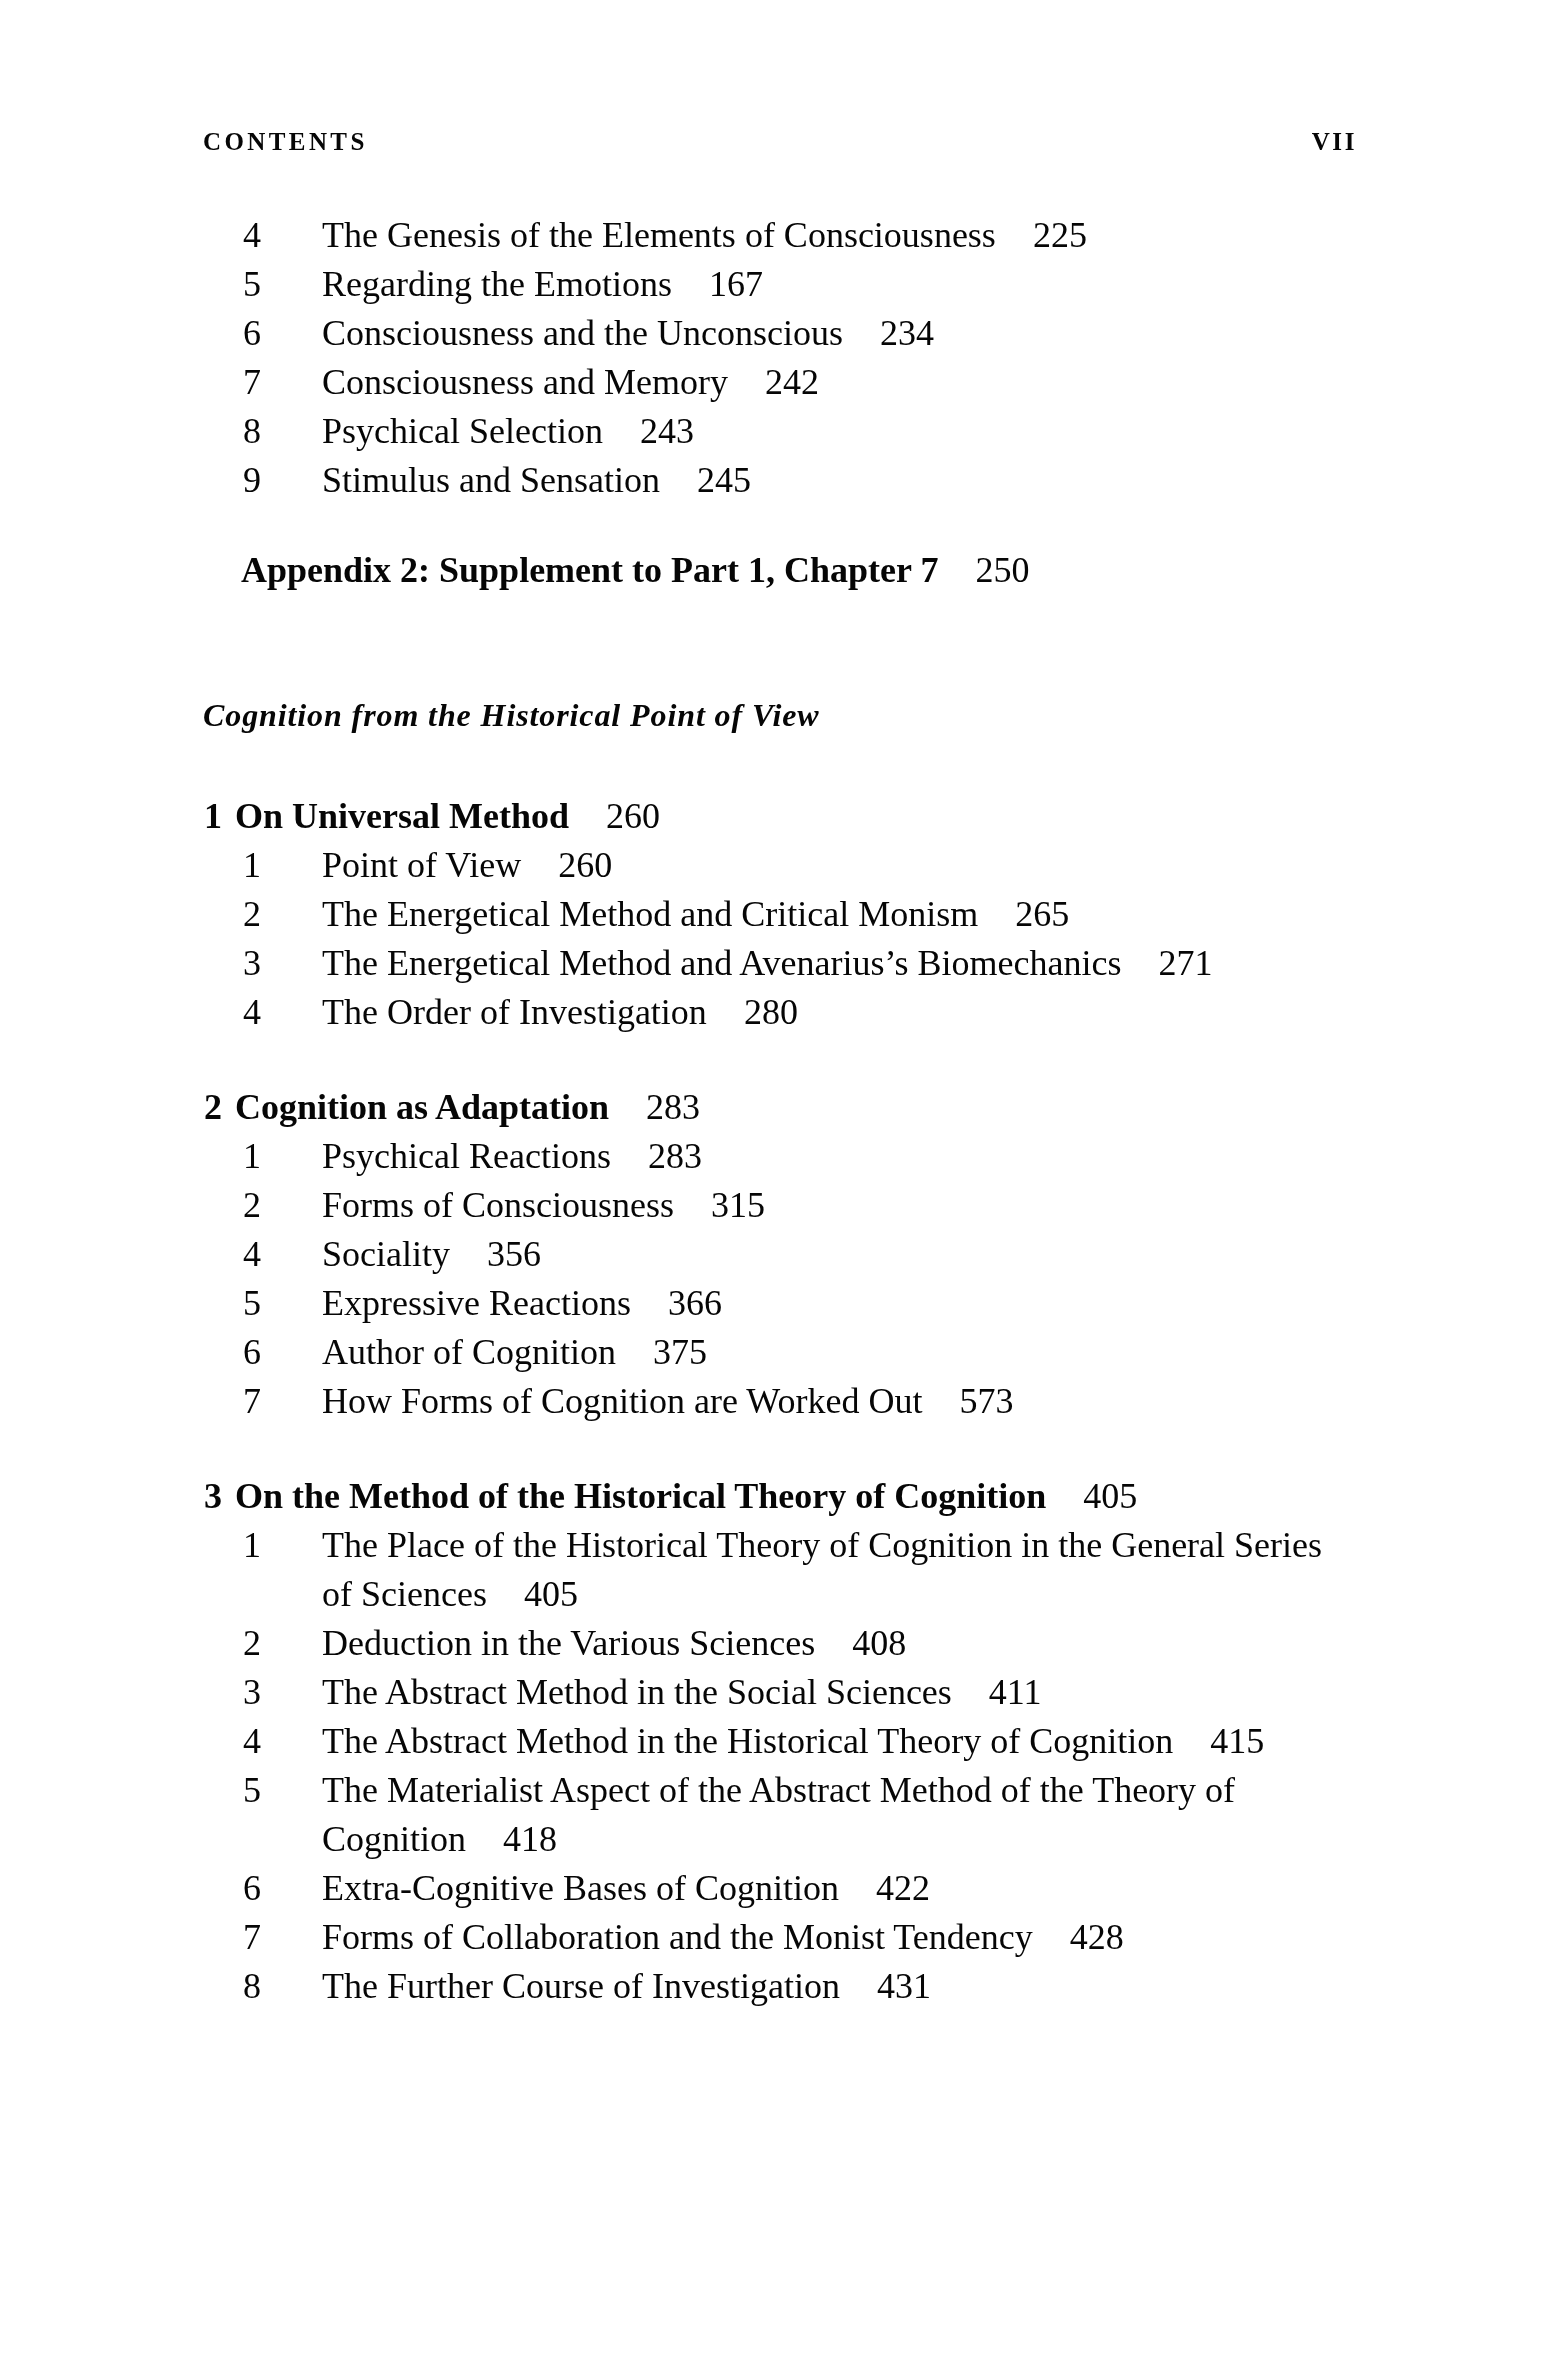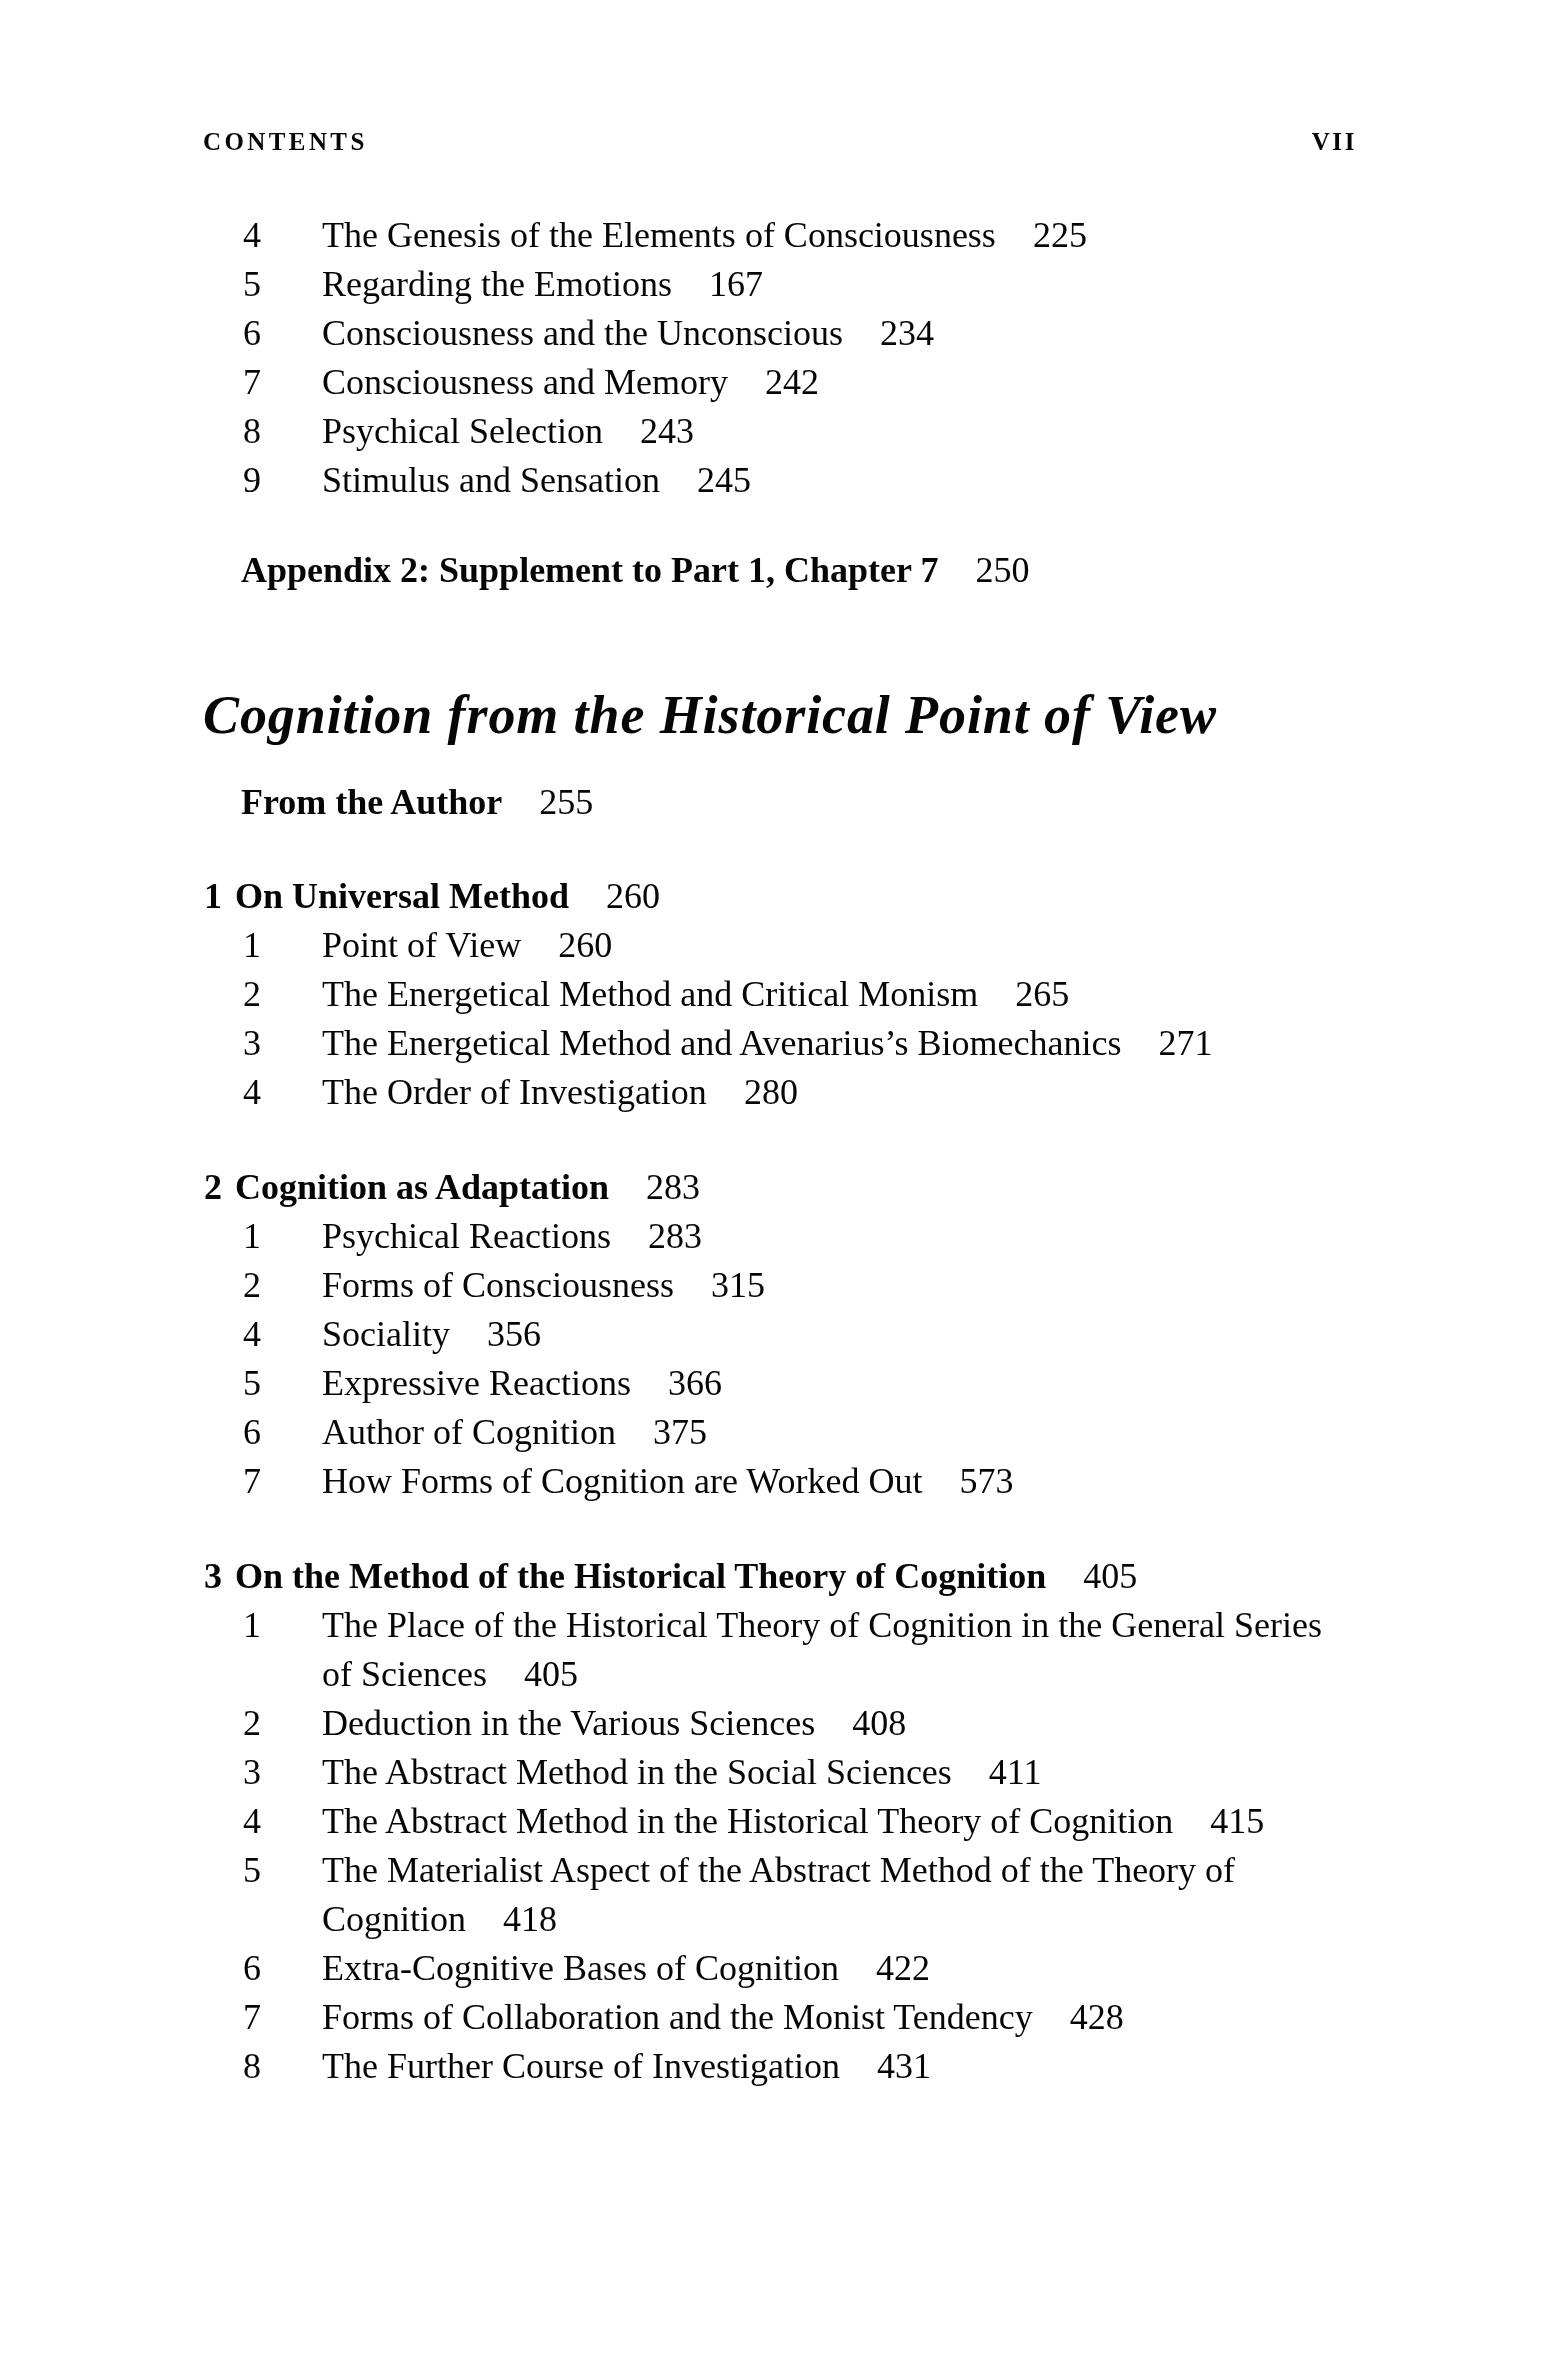--- a/index.html
+++ b/index.html
@@ -49,21 +49,21 @@
   .sub .num { left: 40px; }
 
   
   .chapter { padding-left: 32px; font-weight: bold; }
   .chapter .num { left: 0.9px; }
 
   
   .indent-line { margin-left: 38px; font-weight: bold; }
 
   .part-title {
-    font-size: 54px;
+    font-size: 32px;
     line-height: 63px;
     font-weight: bold;
     font-style: italic;
     letter-spacing: 0.9px;
   }
 
   
   .block-a        { margin-top: 54px;  }
   .appendix-row   { margin-top: 41px;  }
   .part-title     { margin-top: 89px; }
@@ -104,23 +104,20 @@
         <span class="num">9</span><span class="title">Stimulus and Sensation</span><span class="page-num">245</span>
       </div>
     </div>
 
     <div class="row indent-line appendix-row">
       <span class="title">Appendix 2: Supplement to Part 1, Chapter 7</span><span class="page-num">250</span>
     </div>
 
     <div class="part-title">Cognition from the Historical Point of View</div>
 
-    <div class="row indent-line front-row">
-      <span class="title">From the Author</span><span class="page-num">255</span>
-    </div>
 
     <div class="chapter-1">
       <div class="row chapter">
         <span class="num">1</span><span class="title">On Universal Method</span><span class="page-num">260</span>
       </div>
       <div class="row sub">
         <span class="num">1</span><span class="title">Point of View</span><span class="page-num">260</span>
       </div>
       <div class="row sub">
         <span class="num">2</span><span class="title">The Energetical Method and Critical Monism</span><span class="page-num">265</span>

